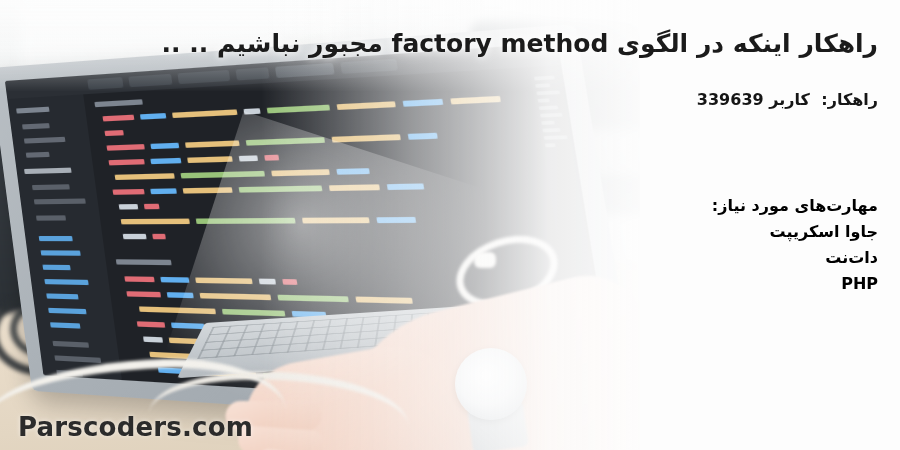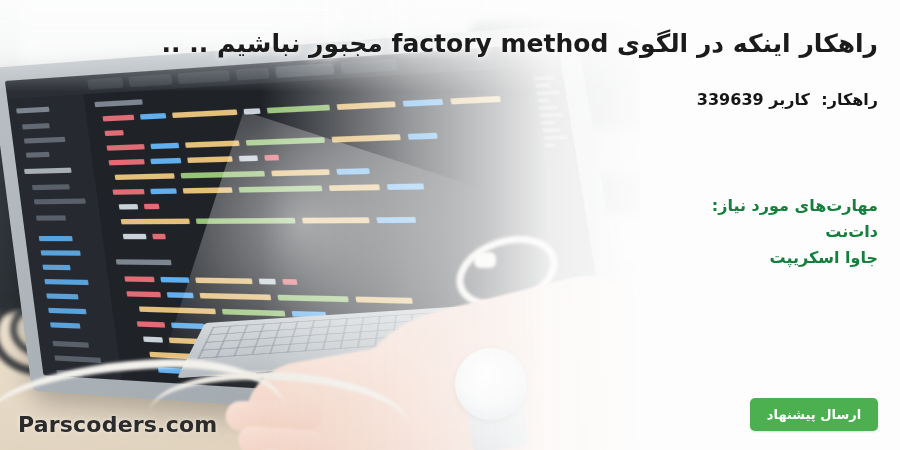--- a/index.html
+++ b/index.html
@@ -278,21 +278,21 @@
     white-space:nowrap;
     text-shadow:0 0 6px rgba(255,255,255,.85),0 0 12px rgba(255,255,255,.7);
   }
   .meta-employer{top:90px;}
   .meta-category{top:142px;}
   .meta-label{margin-left:6px;}
   .meta-value{font-weight:bold;}
 
   .skills{
     position:absolute;right:22px;top:193px;
-    font-size:16px;font-weight:bold;color:#15803d;
+    font-size:16px;font-weight:bold;color:#000000;
     line-height:1.62;
     text-shadow:0 0 6px rgba(255,255,255,.85),0 0 12px rgba(255,255,255,.7);
   }
   .skills-title{display:block;}
   .skill-item{display:block;}
 
   .cta{
     position:absolute;right:22px;top:398px;
     width:128px;height:33px;
     background:#4caf50;
@@ -300,21 +300,21 @@
     border:none;border-radius:5px;
     font-family:"DejaVu Sans","Liberation Sans",sans-serif;
     font-size:13px;font-weight:bold;
     cursor:pointer;
     display:flex;align-items:center;justify-content:center;
     box-shadow:0 1px 2px rgba(0,0,0,.12);
   }
 
   .brand{
     position:absolute;left:18px;top:412px;
-    font-size:22px;font-weight:bold;color:#2b2b2b;
+    font-size:26px;font-weight:bold;color:#2b2b2b;
     letter-spacing:.2px;
     direction:ltr;
     text-shadow:0 0 5px rgba(255,255,255,.6);
   }
 </style>
 </head>
 <body>
 
 <div id="card">
 
@@ -487,22 +487,22 @@
     <div class="title">راهکار اینکه در الگوی factory method  مجبور نباشیم .. ..</div>
 
     <div class="meta-row meta-employer">
       <span class="meta-label">راهکار:</span>
       <span class="meta-value">کاربر 339639</span>
     </div>
 
 
     <div class="skills">
       <span class="skills-title">مهارت‌های مورد نیاز:</span>
+      <span class="skill-item">جاوا اسکریپت</span>
       <span class="skill-item">دات‌نت</span>
-      <span class="skill-item">جاوا اسکریپت</span>
+      <span class="skill-item">PHP</span>
     </div>
 
-    <button class="cta" type="button">ارسال پیشنهاد</button>
 
     <div class="brand">Parscoders.com</div>
   </div>
 
 </div>
 
 </body></html>

